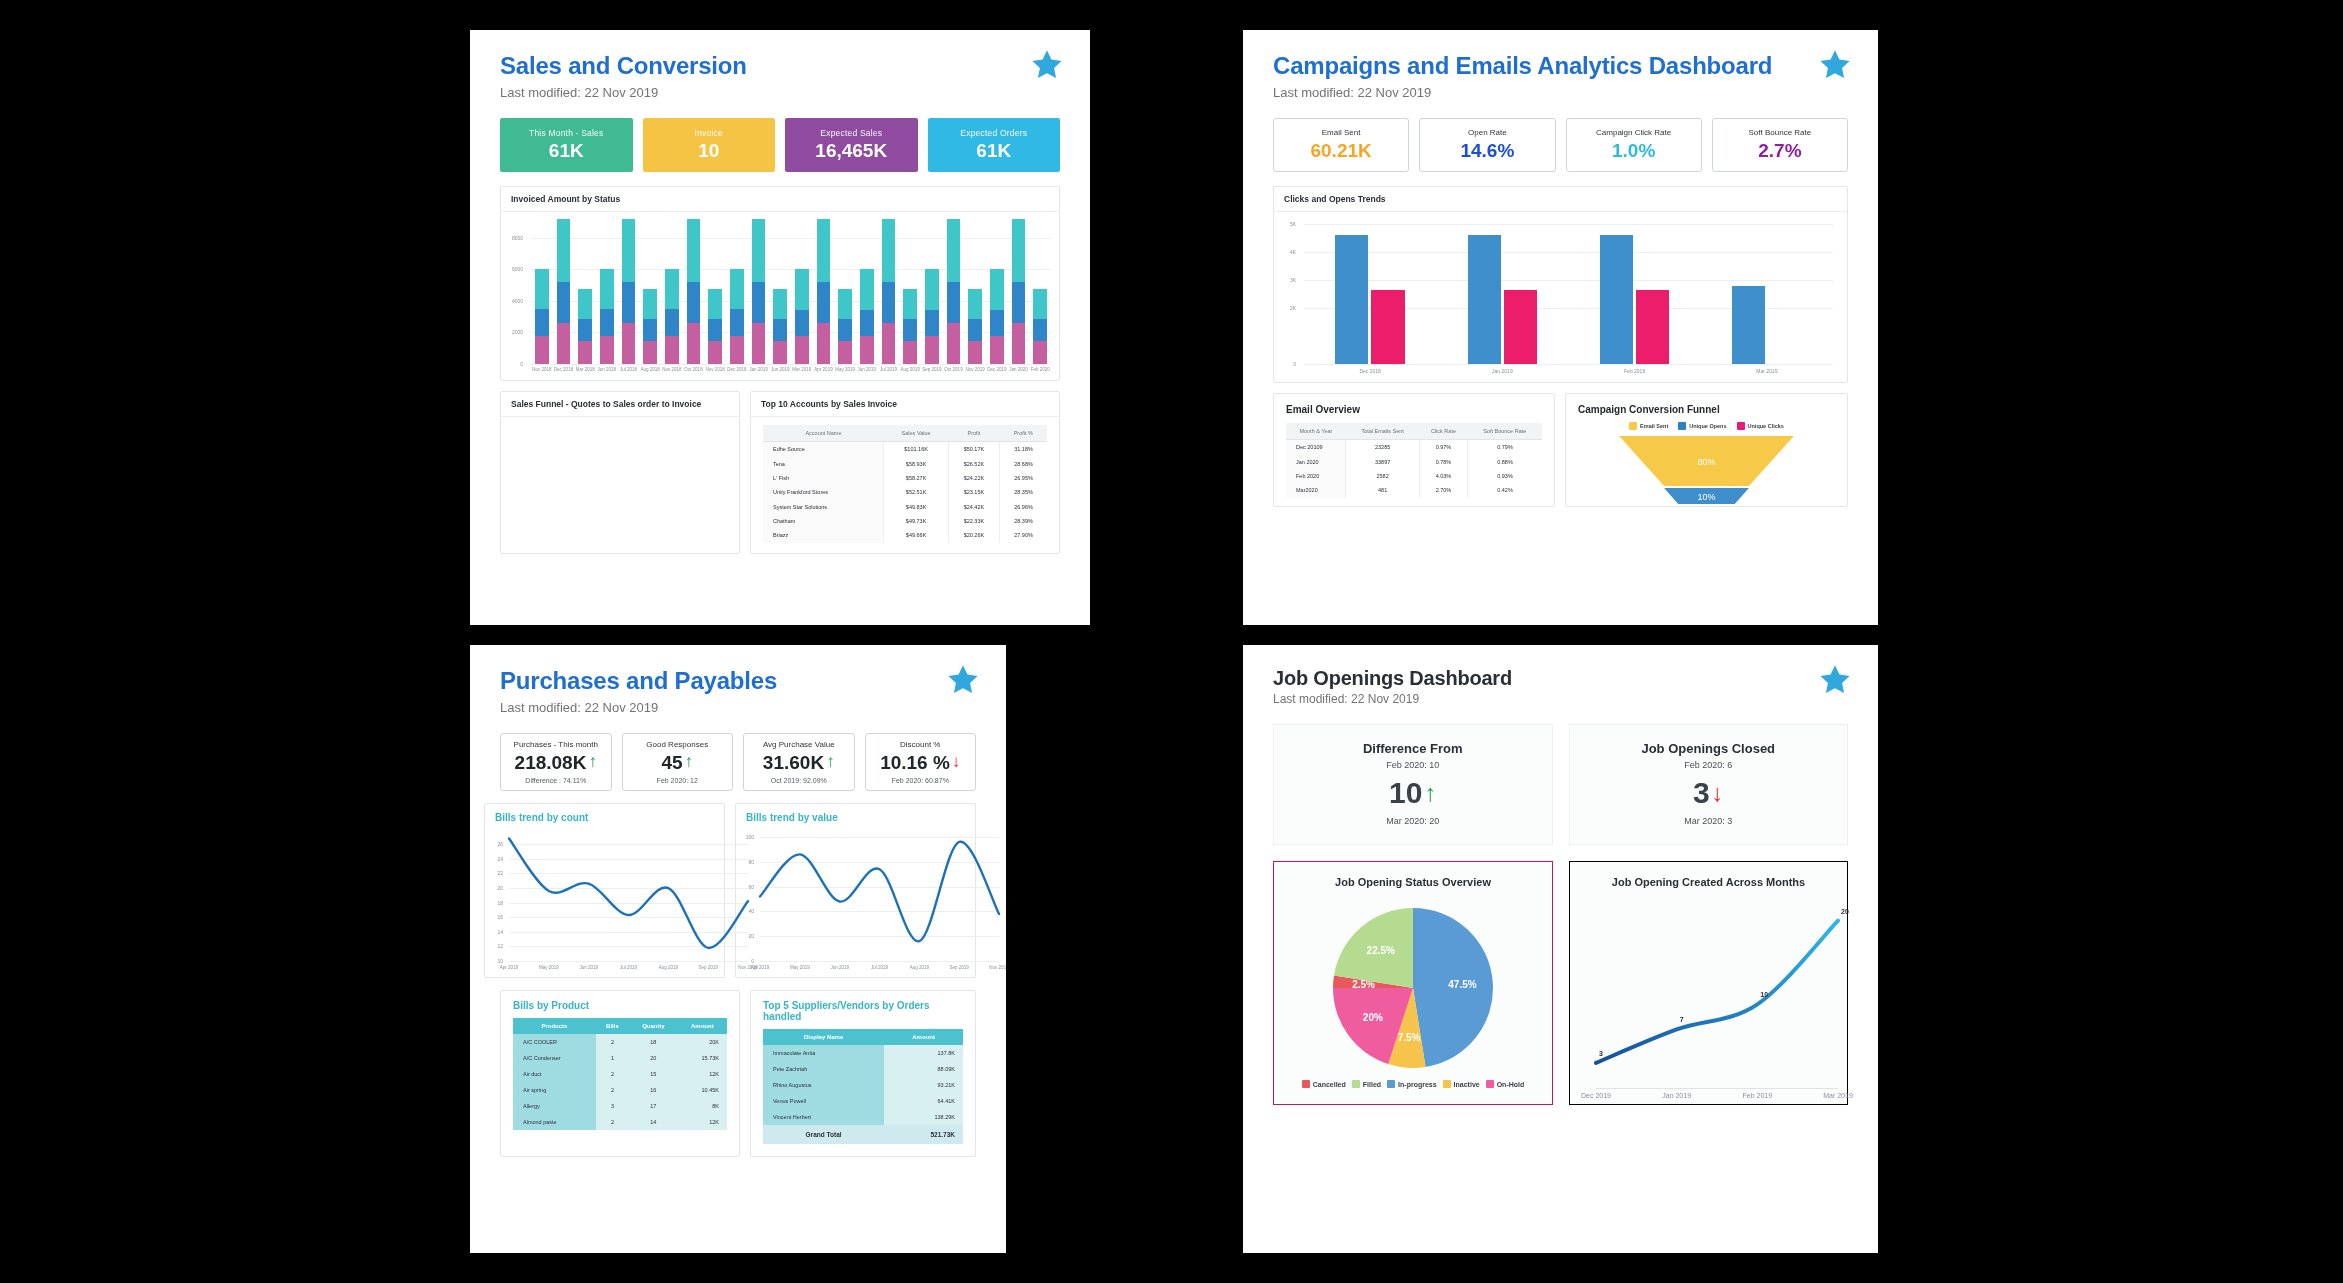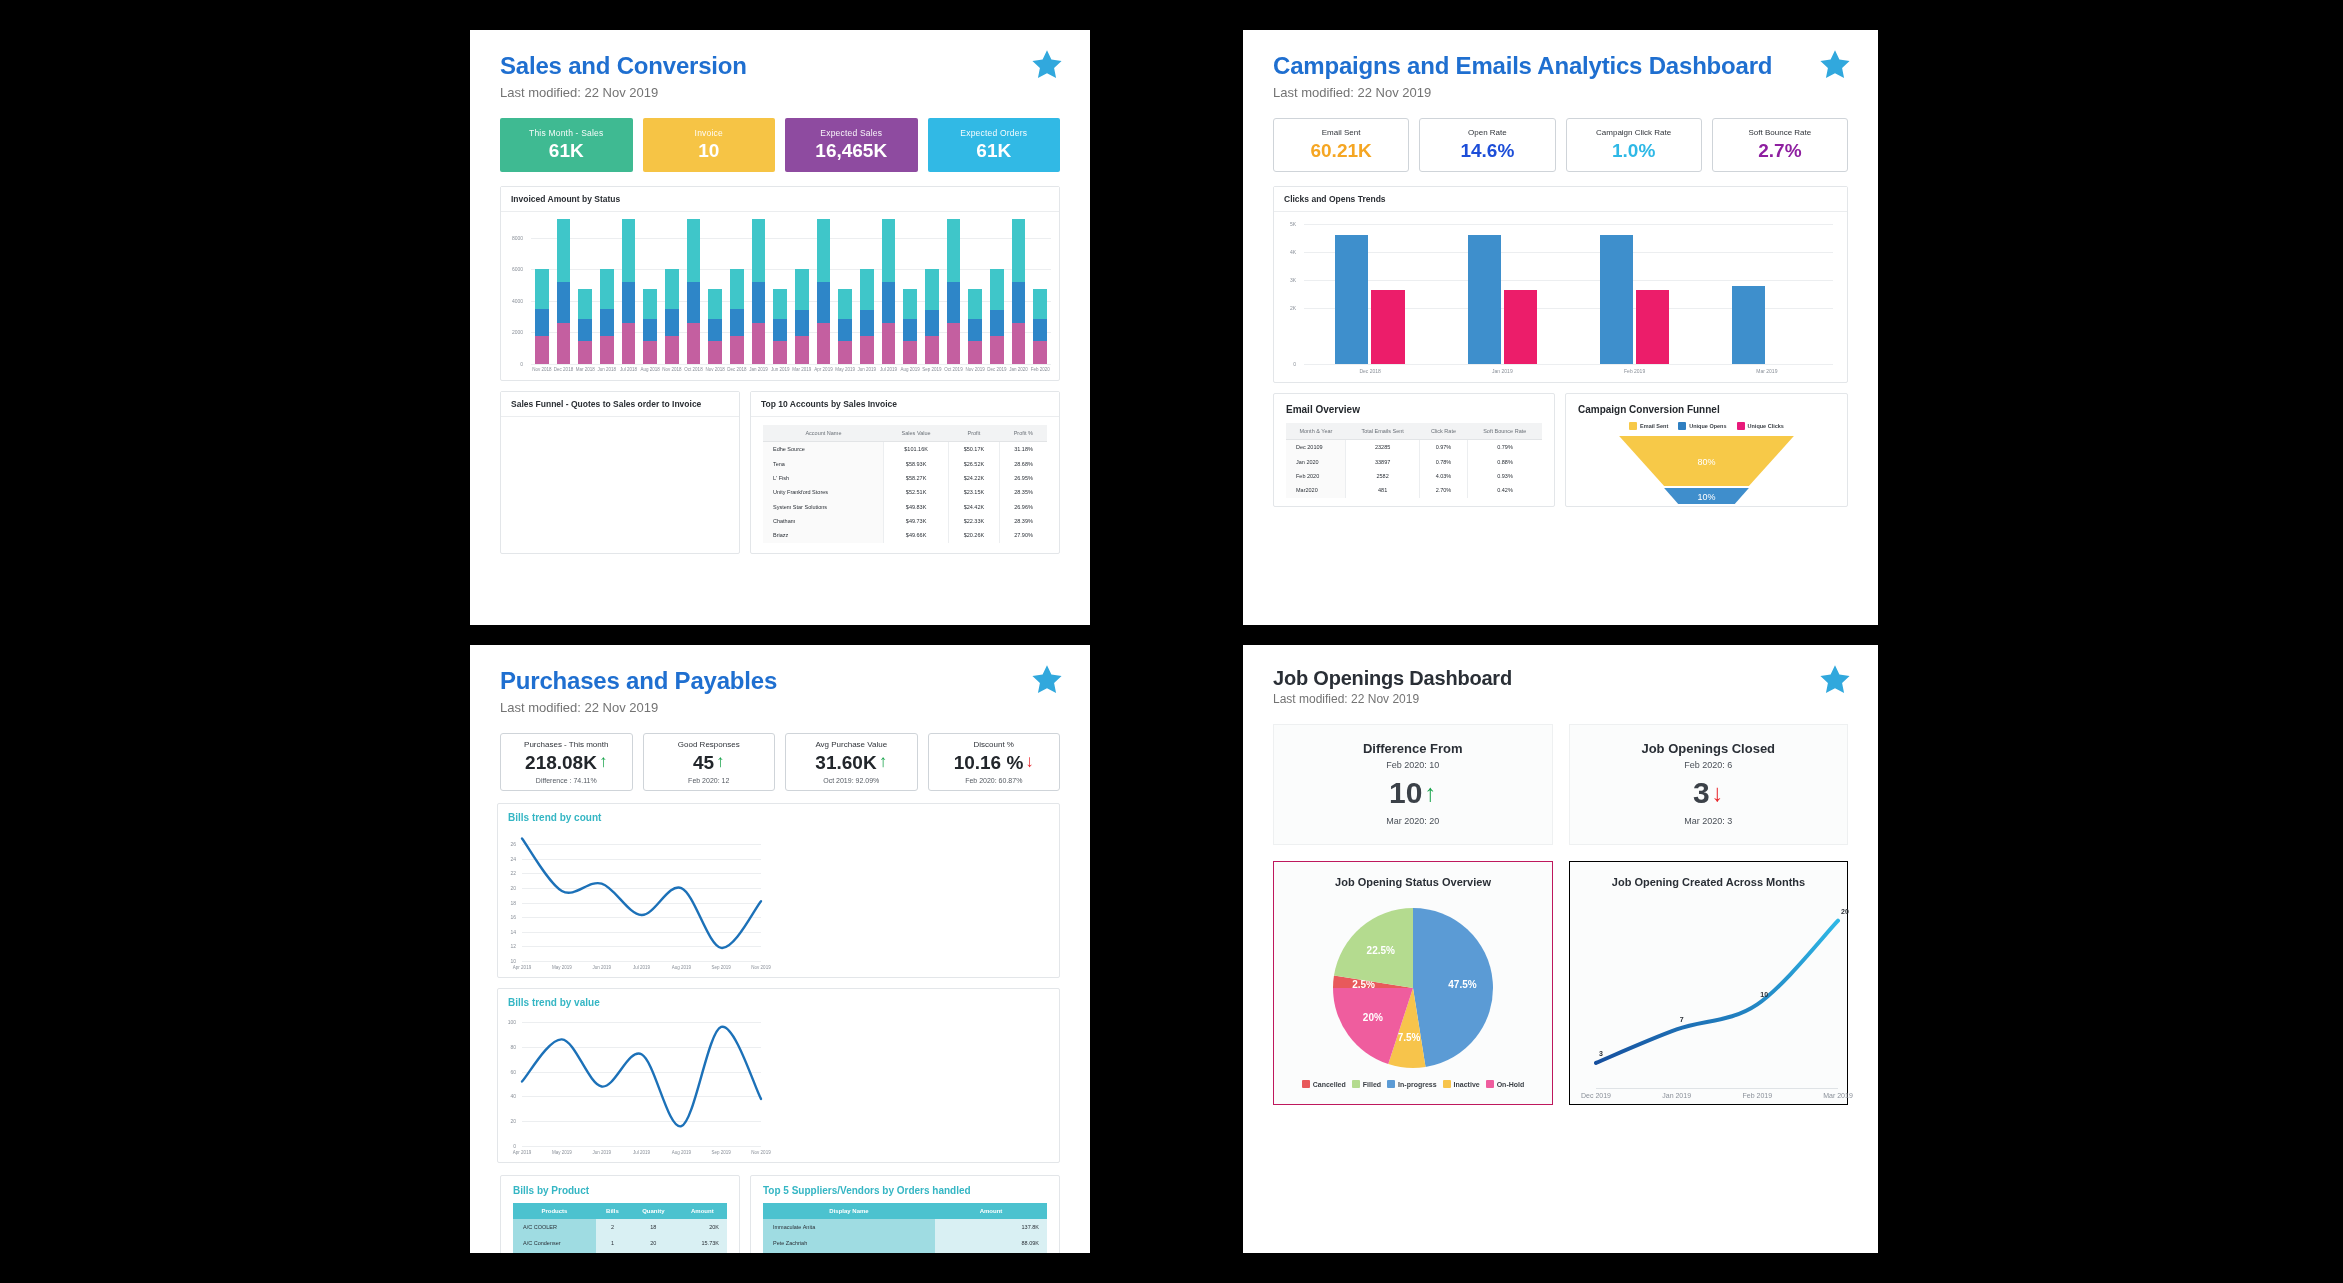--- a/index.html
+++ b/index.html
@@ -15,21 +15,21 @@
     width: 2343px; height: 1283px;
     background: #000;
   }
   .panel {
     position: absolute;
     background: #ffffff;
     overflow: hidden;
   }
   #panel-sales      { left: 470px;  top: 30px;   width: 620px; height: 595px; }
   #panel-campaigns  { left: 1243px; top: 30px;   width: 635px; height: 595px; }
-  #panel-purchases  { left: 470px;  top: 645px;  width: 620px; height: 608px; }
+  #panel-purchases  { left: 470px;  top: 645px;  width: 536px; height: 608px; }
   #panel-jobs       { left: 1243px; top: 645px;  width: 635px; height: 608px; }
 
   
   .p-head { padding: 22px 30px 0 30px; position: relative; }
   .p-title {
     color: #1f6fd0; font-size: 24px; font-weight: bold; letter-spacing: -0.2px;
   }
   .p-title.dark { color: #2a2f36; font-size: 20px; }
   .p-sub { color: #737373; font-size: 13px; margin-top: 5px; }
   .p-sub.small { font-size: 12px; margin-top: 2px; }
@@ -535,21 +535,21 @@
         </div>
         <div class="kpi-bordered">
           <div class="lbl">Discount %</div>
           <div class="val-row">
             <span class="val black" style="font-size: 19px; font-weight: bold;">10.16 %</span>
             <span class="arrow-dn">↓</span>
           </div>
           <div class="sub">Feb  2020: 60.87%</div>
         </div>
       </div>
-    <div style="display:flex; gap:10px; padding:12px 30px 0 27px;flex-direction:column;">
+    <div style="display:flex; gap:10px; padding:12px 30px 0 14px;">
       <div class="card" style="flex:1;">
         <div style="padding:8px 10px 0 10px;">
           <div class="card-head teal" style="padding:0 0 4px 0;">Bills trend by count</div>
         </div>
         <div class="plot" id="purch-line1" style="height:150px;">
             <div class="gridline" style="left: 24px; width: 239px; top: 134px;"></div>
             <div class="ytick" style="top: 134px; left: 0px; width: 18px;">10</div>
             <div class="gridline" style="left: 24px; width: 239px; top: 119.412px;"></div>
             <div class="ytick" style="top: 119.412px; left: 0px; width: 18px;">12</div>
             <div class="gridline" style="left: 24px; width: 239px; top: 104.824px;"></div>

